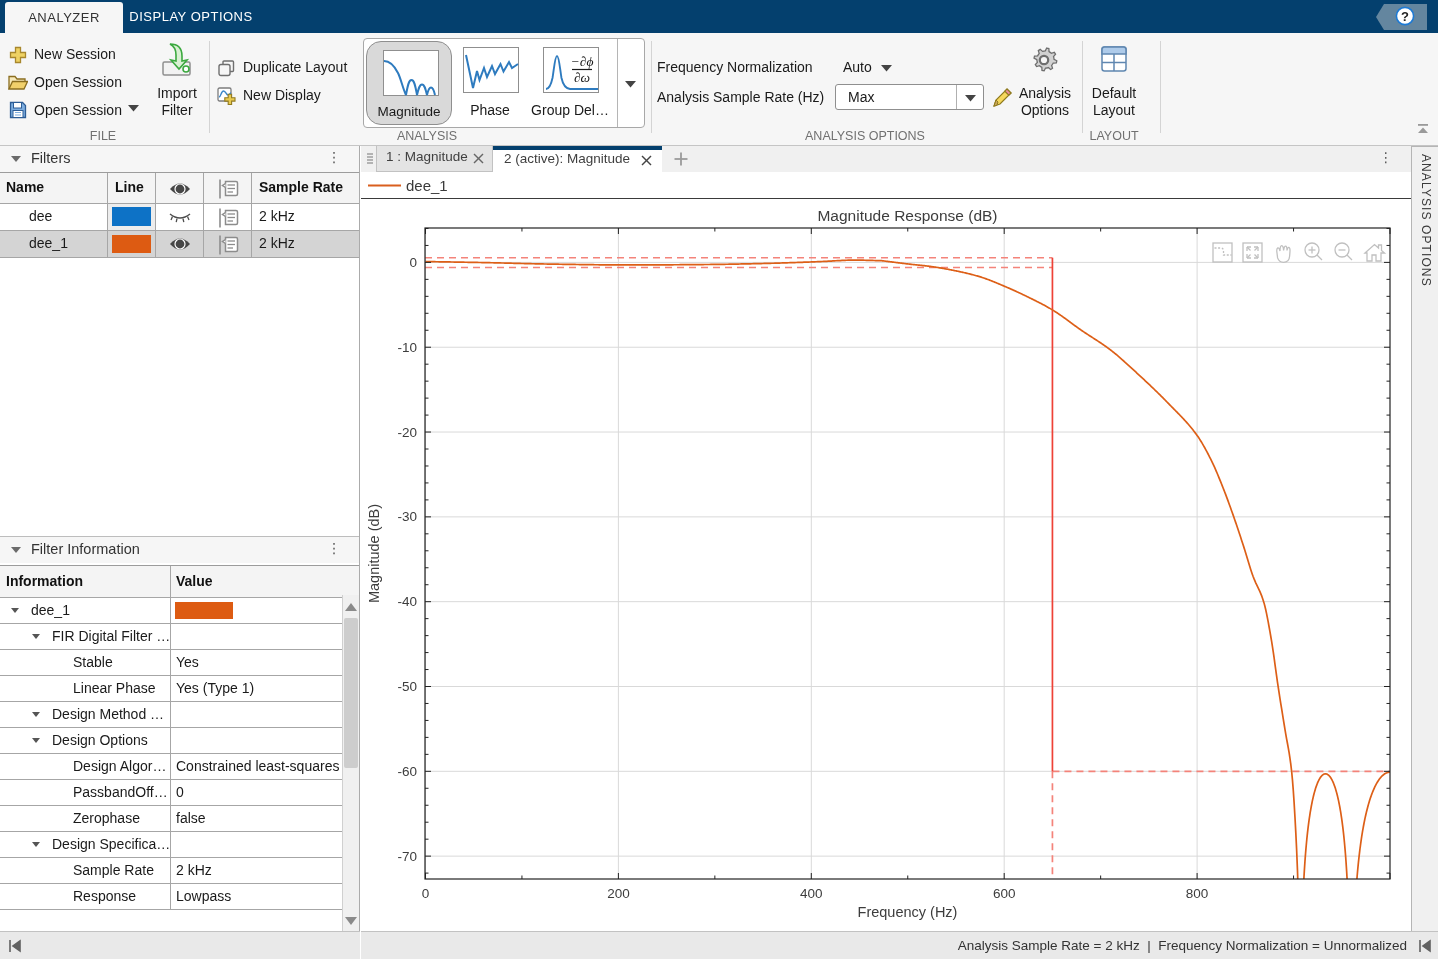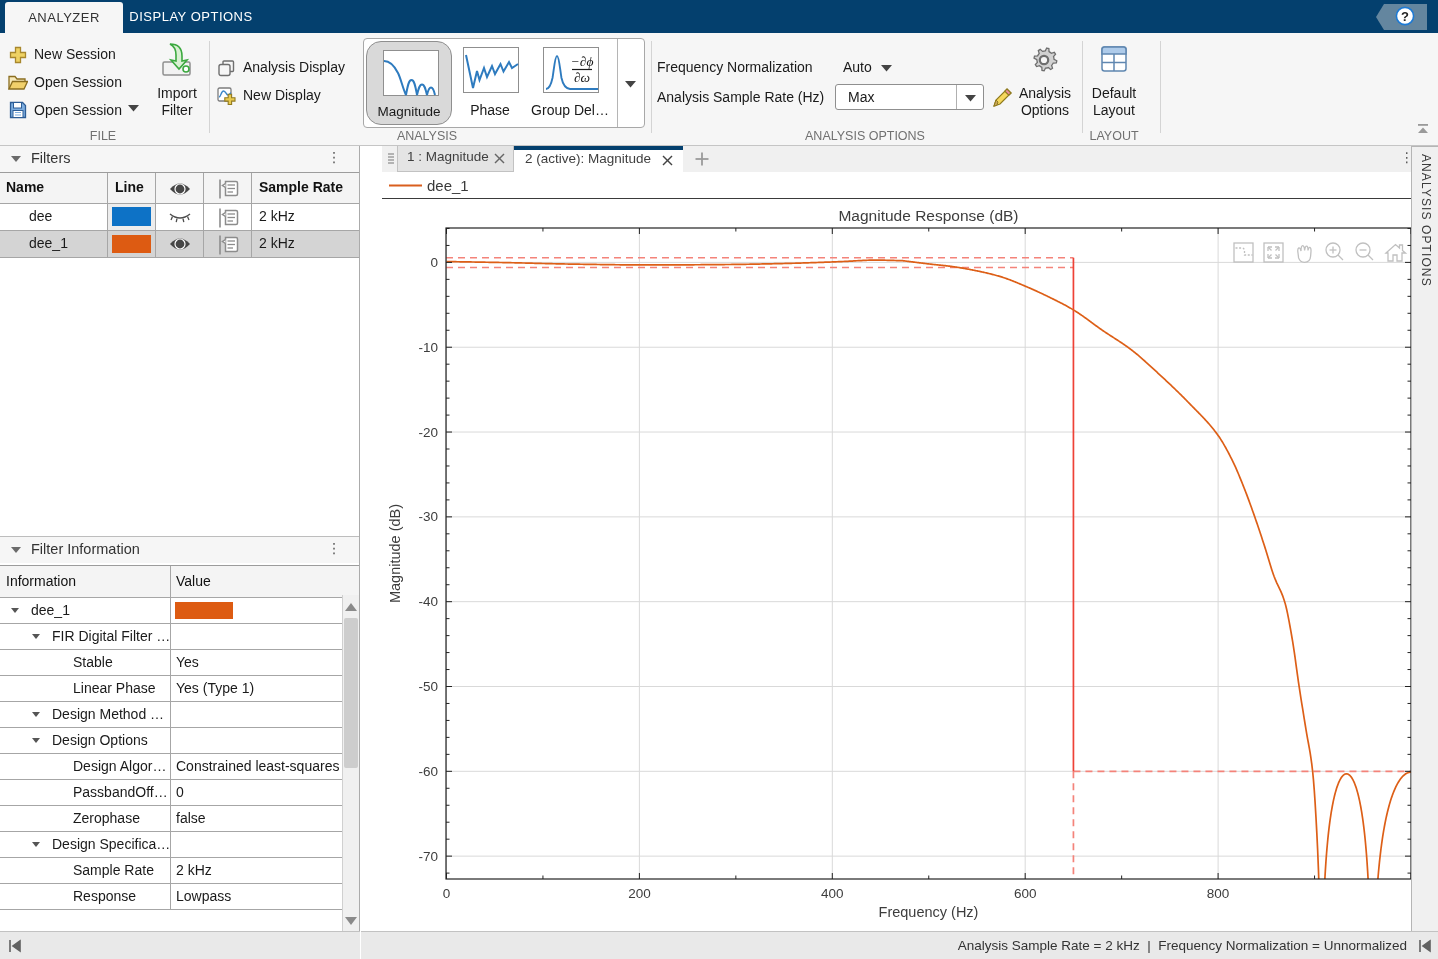--- a/index.html
+++ b/index.html
@@ -36,29 +36,29 @@
 #ftable{position:absolute;left:0;top:26px;width:359px;height:365px;border-top:1px solid #9c9c9c;border-bottom:1px solid #bdbdbd;background:#fff}
 .frow{position:relative;width:100%;border-bottom:1px solid #a6a6a6;font-size:14px}
 .fhead{height:31px;background:#f4f4f4;font-weight:bold;color:#111}
 .fr{height:27px}
 .fcell{position:absolute;top:0;height:100%;border-right:1px solid #a6a6a6}
 .c1{left:0;width:108px}.c2{left:108px;width:48px}.c3{left:156px;width:48px}.c4{left:204px;width:48px}.c5{left:252px;width:107px;border-right:none}
 .fsel{background:#d4d4d4}
 
 #itable{position:absolute;left:0;top:419px;width:359px;height:368px;border-top:1px solid #9c9c9c;background:#fff;overflow:hidden}
 .irow{position:relative;border-bottom:1px solid #a6a6a6;font-size:14px;height:26px}
-.ihead{height:32px;background:#f4f4f4;font-weight:normal;color:#111}
+.ihead{height:32px;background:#f4f4f4;font-weight:bold;color:#111}
 .icell1{position:absolute;left:0;top:0;width:171px;height:100%;border-right:1px solid #a6a6a6}
 .icell2{position:absolute;left:171px;top:0;width:168px;height:100%}
 .itxt{position:absolute;top:4px;white-space:nowrap;overflow:hidden}
 .itri{position:absolute;top:10px;width:0;height:0;border-left:4.5px solid transparent;border-right:4.5px solid transparent;border-top:5.5px solid #555}
 
 #iscroll{position:absolute;right:0px;top:449px;width:17px;height:336px;background:#f0f0f0;border-left:1px solid #d0d0d0}
 
-#main{position:absolute;left:382px;top:146px;width:866px;height:785px;background:#fff}
+#main{position:absolute;left:361px;top:146px;width:866px;height:785px;background:#fff}
 #tabstrip{position:absolute;left:0;top:0;width:1050px;height:26px;background:#f0f0f0}
 .dtab{position:absolute;top:0;height:26px;font-size:13.5px;color:#3f3f3f}
 #dtab1{left:15px;width:117px;background:#e4e4e4;border:1px solid #c2c2c2;border-top:none}
 #dtab2{left:132px;width:169px;background:#fff;border-top:4px solid #04406e}
 #dtabplus{left:301px;width:40px;color:#8a8a8a}
 
 #rightbar{position:absolute;left:1411px;top:146px;width:27px;height:813px;background:#f0f0f0;border-left:1px solid #b5b5b5;border-top:1px solid #b5b5b5}
 #rightbar .vt{position:absolute;left:7px;top:7px;font-size:12px;color:#3a3a3a;writing-mode:vertical-rl;letter-spacing:1.1px}
 
 #status-left{position:absolute;left:0;top:931px;width:360px;height:28px;background:#e9e9e9;border-top:1px solid #c2c2c2}
@@ -104,21 +104,21 @@
 <circle cx="26" cy="27" r="3" fill="#fff" stroke="#3ba93f" stroke-width="1.6"></circle>
     </svg>
     <div class="tslabel" style="left:177px;top:52px">
       <div class="tscenter" style="width:60px;margin-left:-30px">Import<br>Filter</div>
     </div>
     <div class="tsdiv" style="left:209px"></div>
     <svg class="abs" style="left:218px;top:27px" width="17" height="17" viewBox="0 0 17 17">
 <rect x="1" y="4.5" width="11" height="11" rx="2" fill="#f6f6f6" stroke="#6f6f6f" stroke-width="1.4"></rect>
 <path d="M5 4.5 v-2.5 q0 -1 1 -1 h8.5 q1 0 1 1 v8.5 q0 1 -1 1 h-2.5" fill="none" stroke="#6f6f6f" stroke-width="1.4"></path>
     </svg>
-    <div class="tslabel" style="left:243px;top:26px">Analysis Display</div>
+    <div class="tslabel" style="left:243px;top:26px">Duplicate Layout</div>
     <svg class="abs" style="left:217px;top:54px" width="20" height="20" viewBox="0 0 20 20">
 <rect x="1" y="1" width="13" height="13" rx="1.5" fill="#fff" stroke="#7c7c7c" stroke-width="1.3"></rect>
 <path d="M2 10 c2 0 2 -6 4.5 -6 c2.5 0 2.5 4 4.5 4 c1.5 0 2 -1.5 3 -2" fill="none" stroke="#3d87c9" stroke-width="1.4"></path>
 <path d="M13 8.5 h3.4 v3.4 h3.4 v3.4 h-3.4 v3.4 h-3.4 v-3.4 h-3.4 v-3.4 h3.4 z" fill="#e8c94f" stroke="#937b20" stroke-width="1.1" transform="translate(-1.8,-1.2)"></path>
     </svg>
     <div class="tslabel" style="left:243px;top:54px">New Display</div>
     <div id="gallery">
       <div id="gal-mag">
         <div class="galbox" style="left:15.5px"><svg width="56" height="46" viewBox="0 0 56 46">
             <path d="M0 10 C6 10 10 14 14 22 C17 28 19 38 22 44 M22 44 C23.5 36 24.5 29 27.5 29 C30.5 29 31.5 36 33 44 M33 44 C34.5 38 35.5 33.5 38 33.5 C40.5 33.5 41.5 38 43 44 M43 44 C44 39.5 45 36.5 47 36.5 C49 36.5 50 39.5 51 44" fill="none" stroke="#2e7bbf" stroke-width="2"></path>

